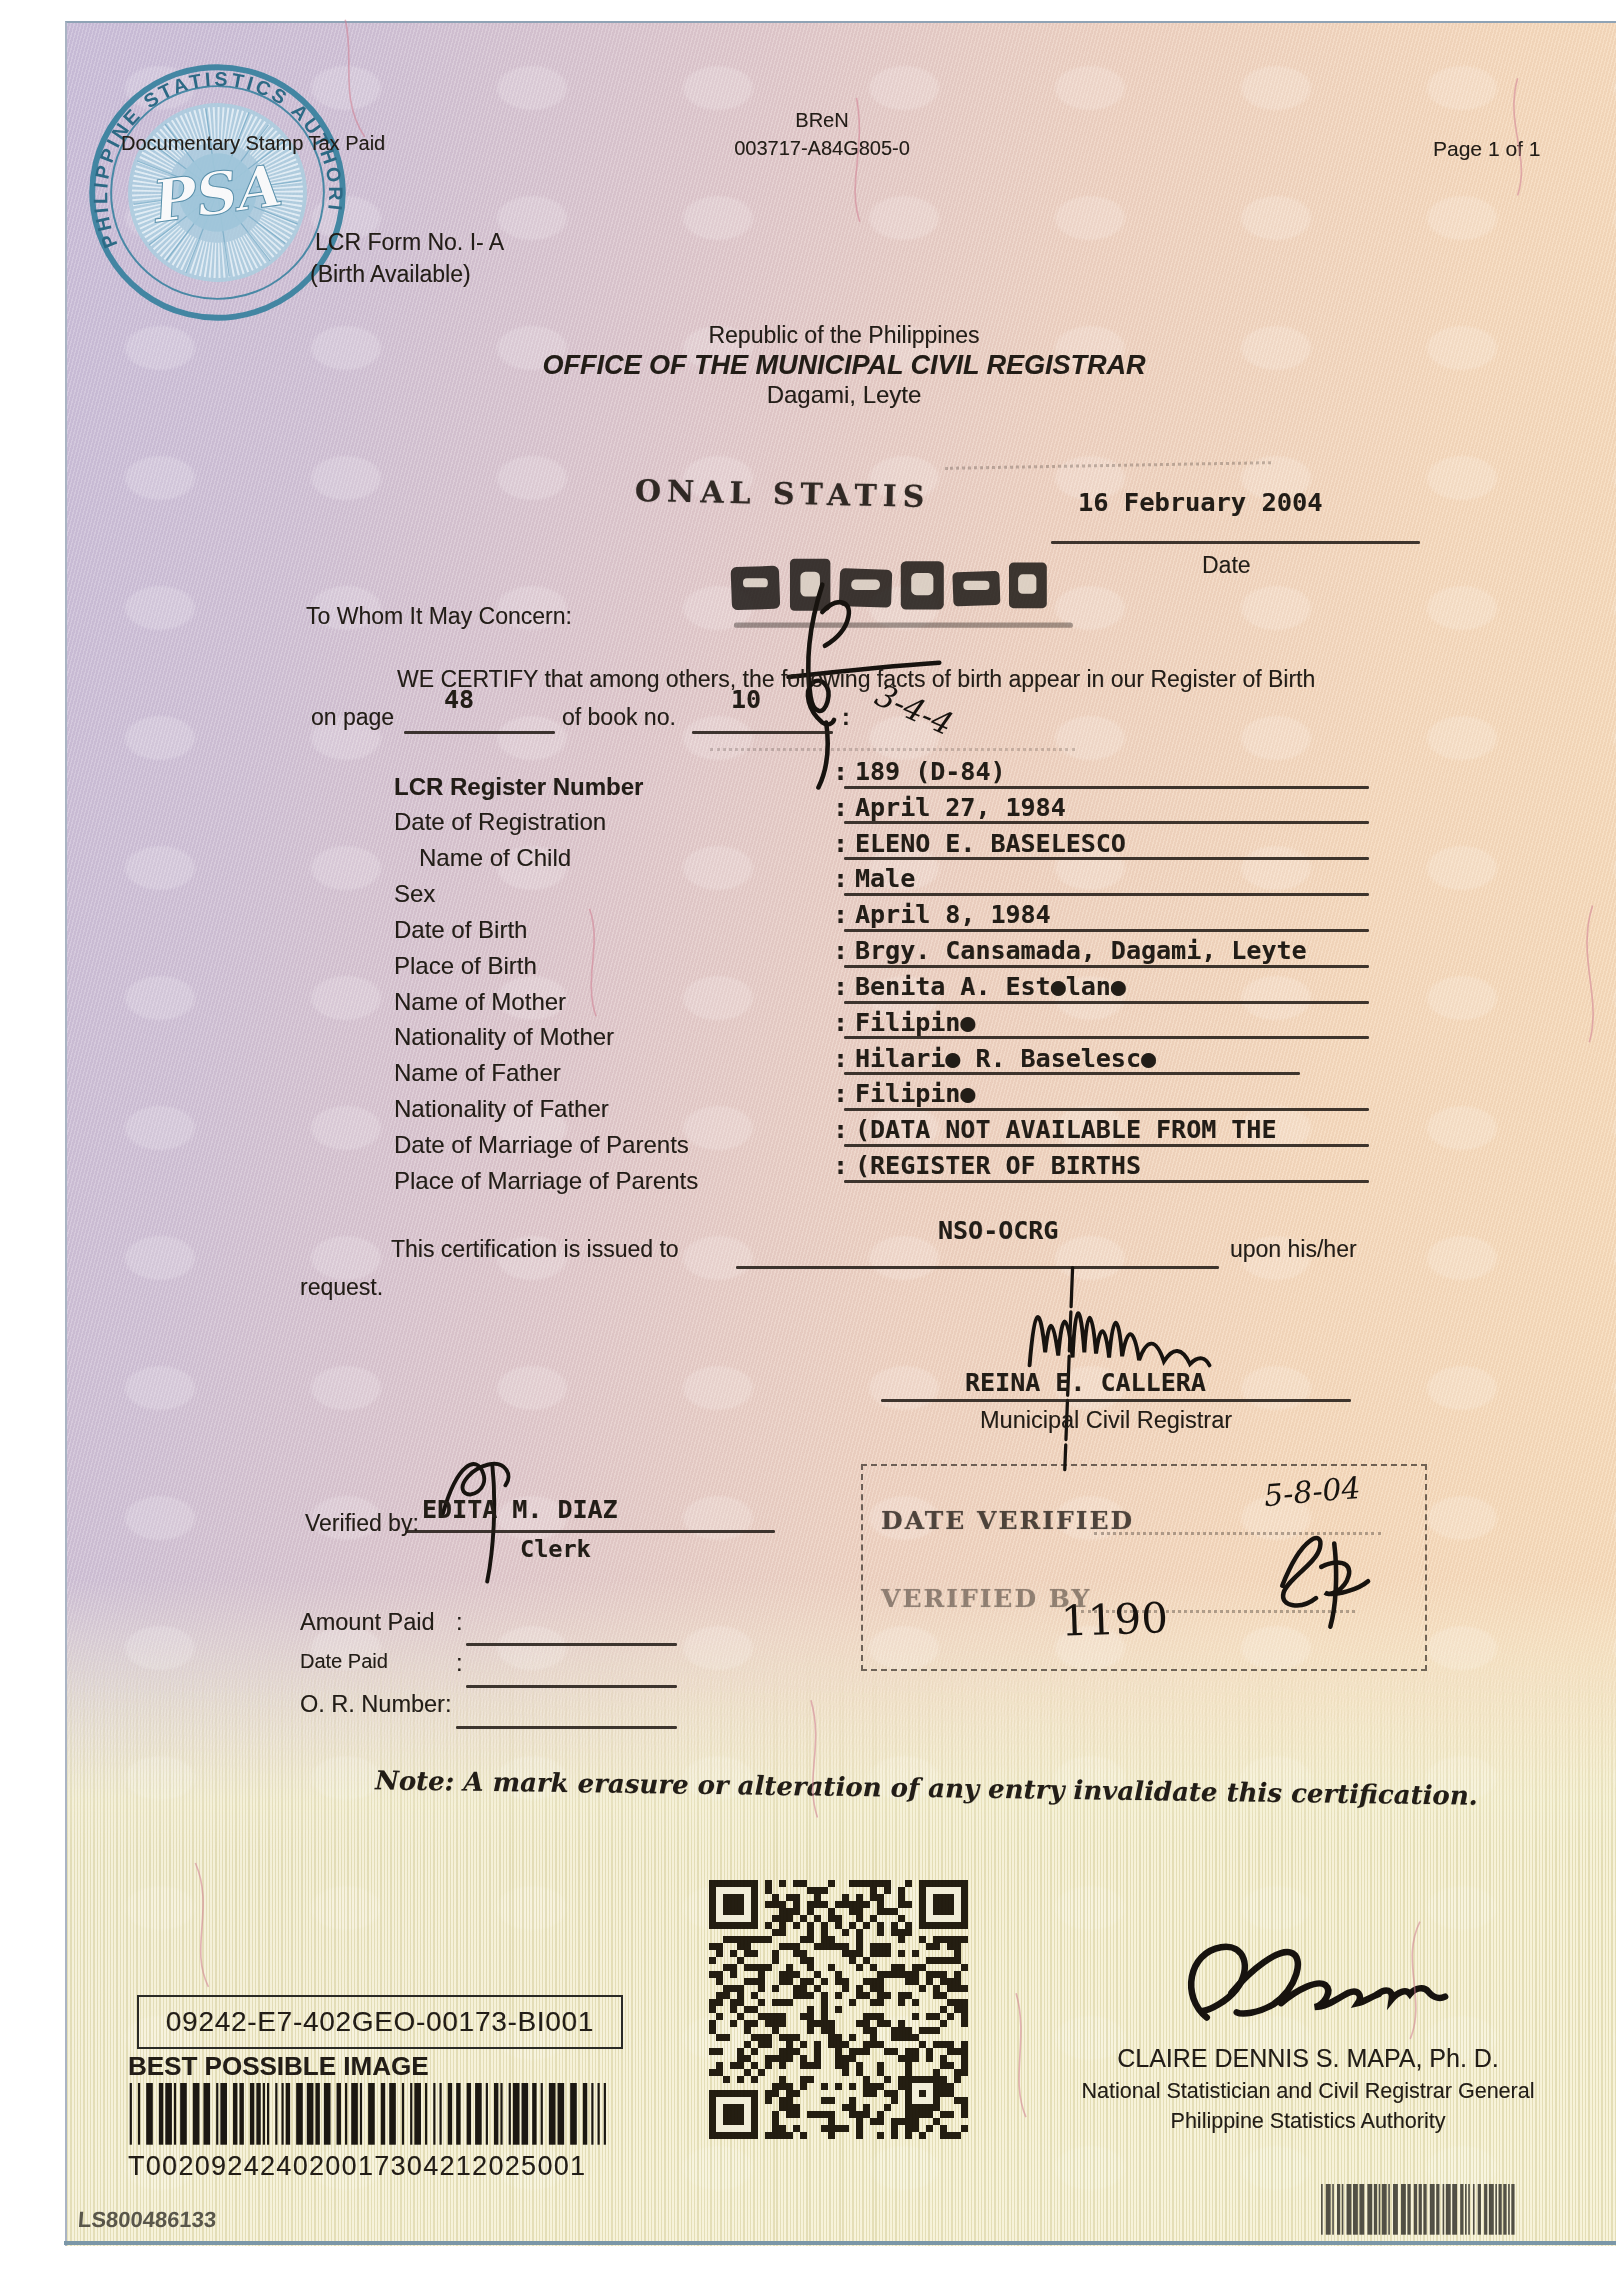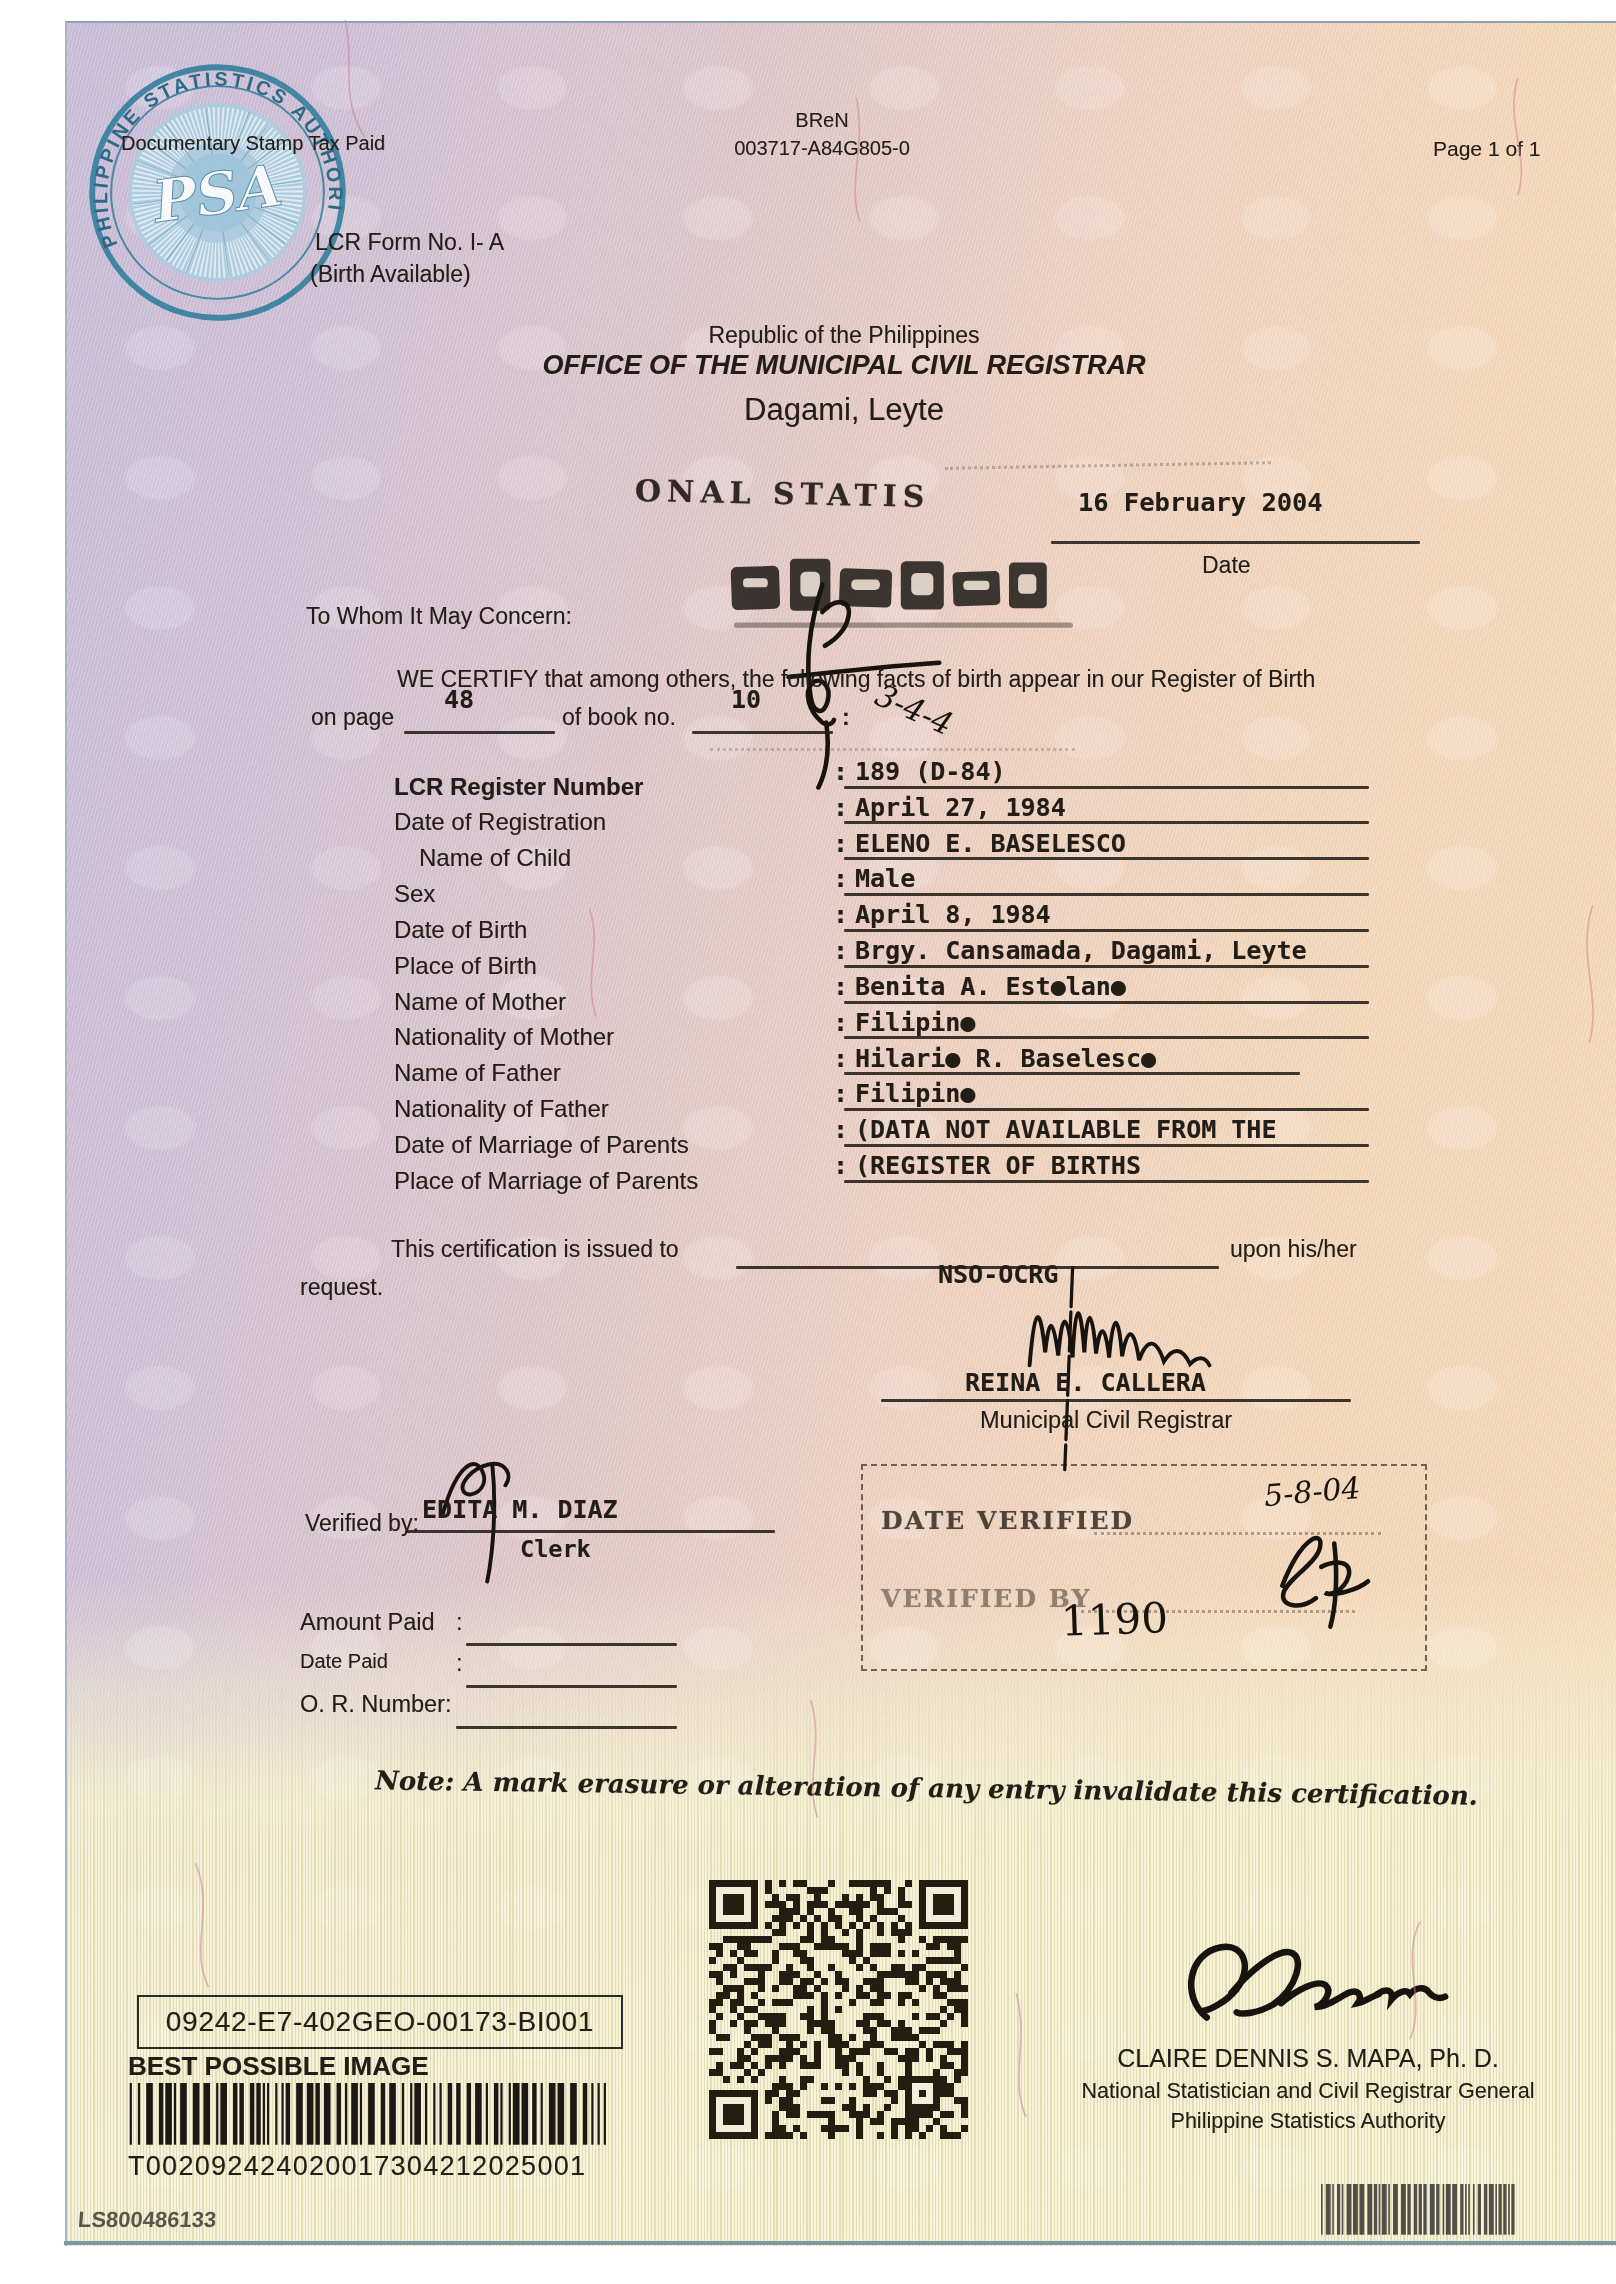--- a/index.html
+++ b/index.html
@@ -64,21 +64,21 @@
 
 <div class="abs sans ink" style="left:121px;top:132px;font-size:20px;">Documentary Stamp Tax Paid</div>
 <div class="abs sans ink ctr" style="left:822px;top:109px;font-size:20px;">BReN</div>
 <div class="abs sans ink ctr" style="left:822px;top:137px;font-size:20px;">003717-A84G805-0</div>
 <div class="abs sans ink" style="left:1433px;top:137px;font-size:21px;">Page 1 of 1</div>
 <div class="abs sans ink" style="left:315px;top:229px;font-size:23px;">LCR Form No. I- A</div>
 <div class="abs sans ink" style="left:310px;top:261px;font-size:23px;">(Birth Available)</div>
 
 <div class="abs sans ink ctr" style="left:844px;top:322px;font-size:23px;">Republic of the Philippines</div>
 <div class="abs sans ink ctr" style="left:844px;top:350px;font-size:27px;font-weight:700;font-style:italic;">OFFICE OF THE MUNICIPAL CIVIL REGISTRAR</div>
-<div class="abs sans ink ctr" style="left:844px;top:381px;font-size:31px;margin-top:11px;">Dagami, Leyte</div>
+<div class="abs sans ink ctr" style="left:844px;top:381px;font-size:24px;">Dagami, Leyte</div>
 
 <div class="abs stamp" style="left:635px;top:476px;font-size:30px;letter-spacing:5.9px;transform:rotate(1.2deg);">ONAL STATIS</div>
 <div class="dotln" style="left:945px;top:464px;width:326px;opacity:.45;transform:rotate(-1deg);"></div>
 <svg class="abs" style="left:730px;top:552px;opacity:.82;" width="352" height="85" viewBox="0 0 540 130">
   <g fill="#161310">
     <rect x="2" y="22" width="74" height="66" rx="9" transform="rotate(-2 39 55)"></rect>
     <rect x="92" y="10" width="62" height="80" rx="7"></rect>
     <rect x="168" y="26" width="80" height="58" rx="8" transform="rotate(2 208 55)"></rect>
     <rect x="262" y="14" width="66" height="74" rx="8"></rect>
     <rect x="342" y="30" width="72" height="52" rx="7" transform="rotate(-2 378 56)"></rect>
@@ -175,21 +175,21 @@
 <div class="abs mono ink" style="left:833px;top:1115px;font-size:25px;">:</div>
 <div class="abs mono ink" style="left:855px;top:1115px;font-size:25px;">(DATA NOT AVAILABLE FROM THE</div>
 <div class="ln" style="left:844px;top:1144px;width:525px;"></div>
 
 <div class="abs sans ink" style="left:394px;top:1167px;font-size:24px;">Place of Marriage of Parents</div>
 <div class="abs mono ink" style="left:833px;top:1151px;font-size:25px;">:</div>
 <div class="abs mono ink" style="left:855px;top:1151px;font-size:25px;">(REGISTER OF BIRTHS</div>
 <div class="ln" style="left:844px;top:1180px;width:525px;"></div>
 
 <div class="abs sans ink" style="left:391px;top:1236px;font-size:23px;">This certification is issued to</div>
-<div class="abs mono ink" style="left:938px;top:1216px;font-size:25px;margin-top:44px;">NSO-OCRG</div>
+<div class="abs mono ink" style="left:938px;top:1216px;font-size:25px;">NSO-OCRG</div>
 <div class="ln" style="left:736px;top:1266px;width:483px;"></div>
 <div class="abs sans ink" style="left:1230px;top:1236px;font-size:23px;">upon his/her</div>
 <div class="abs sans ink" style="left:300px;top:1274px;font-size:23px;">request.</div>
 
 <svg class="abs" style="left:1010px;top:1287px;" width="313" height="98" viewBox="0 0 480 150">
   <g fill="none" stroke="#17130f" stroke-width="6" stroke-linecap="round">
     <path d="M30,120 C38,25 46,25 54,100 C60,45 66,45 74,105 C80,35 88,35 96,108 C100,20 108,18 114,100 C118,30 126,28 132,102 C138,55 146,55 152,108 C158,38 166,36 172,106 C180,60 190,60 198,112 C210,78 224,78 236,114 C250,92 264,92 276,118 C290,104 300,108 306,120"></path>
     <path d="M96,-30 L84,280" stroke-width="5" stroke-dasharray="60 8"></path>
   </g>
 </svg>

